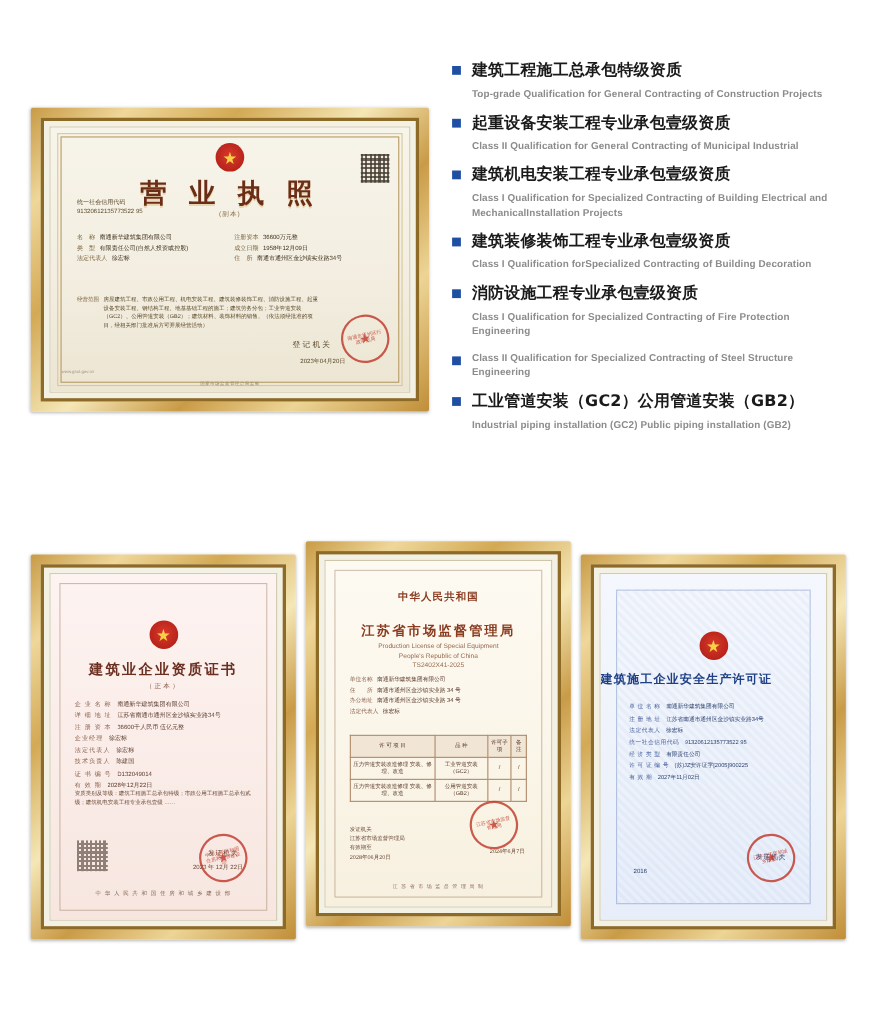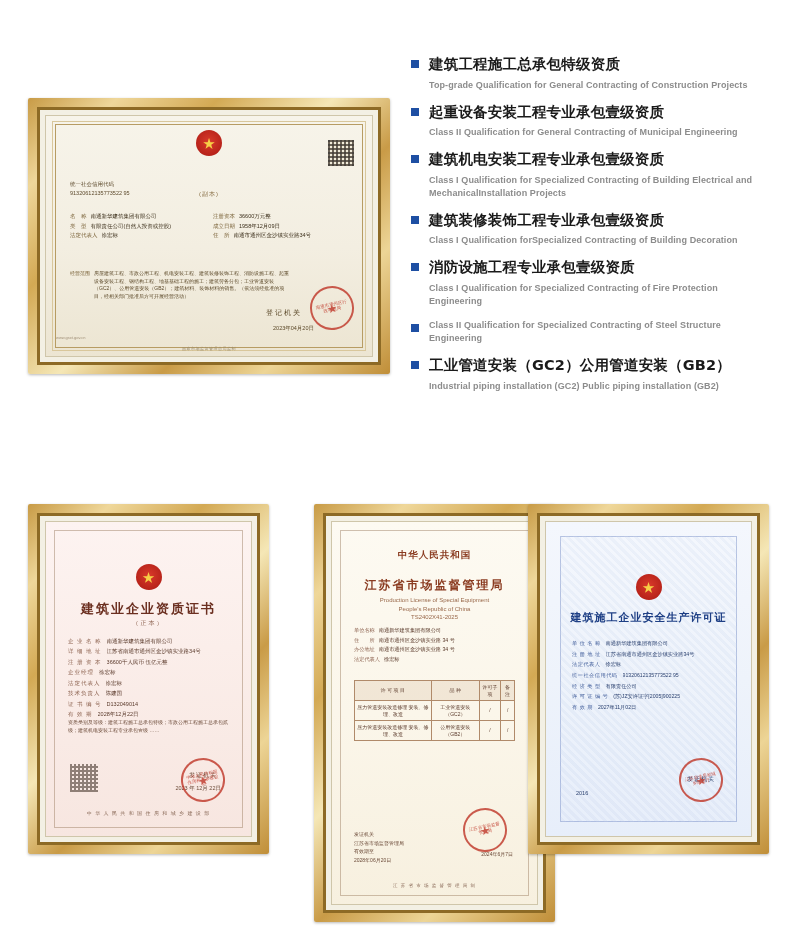--- a/index.html
+++ b/index.html
@@ -270,21 +270,21 @@
 
   
   .bottom-section {
     position: absolute;
     left: 0;
     top: 492px;
     width: 790px;
     height: 434px;
   }
   #frame-cert-1 { left: 28px;  top: 12px; width: 241px; height: 350px; }
-  #frame-cert-2 { left: 278px; top: 12px; width: 241px; height: 418px; margin-left: 36px; }
+  #frame-cert-2 { left: 278px; top: 0; width: 241px; height: 350px; }
   #frame-cert-3 { left: 528px; top: 12px; width: 241px; height: 350px; }
 
   .cert {
     position: absolute;
     inset: 0;
     box-sizing: border-box;
     padding: 10px 12px;
     overflow: hidden;
   }
   .cert.pink {
@@ -496,21 +496,21 @@
     left: 14px; top: 14px; right: 14px; bottom: 14px;
     border: 1px solid rgba(80,110,180,.35);
     background:
       repeating-linear-gradient(45deg, rgba(120,150,210,.07) 0 3px, transparent 3px 6px);
   }
   .c3-emblem { top: 52px; }
   .c3-title {
     position: absolute;
     left: 0; right: 0;
     top: 88px;
-    text-align: center;
+    text-align: left;
     font-family: "DejaVu Sans", sans-serif;
     font-size: 11px;
     font-weight: bold;
     color: #1e3f85;
     letter-spacing: 1px;
   }
   .c3-fields {
     position: absolute;
     left: 26px;
     right: 26px;
@@ -544,20 +544,21 @@
 
 <div class="top-section">
 
   <div class="frame" id="frame-license">
     <div class="inner-bevel">
       <div class="mat">
         <div class="lic">
           <div class="lic-border"></div>
 
           <div class="lic-emblem">★</div>
+          <div class="lic-title">营 业 执 照</div>
           <div class="lic-sub">(副本)</div>
 
           <div class="lic-code">
             <div>统一社会信用代码</div>
             <div>91320612135773522 95</div>
           </div>
           <div class="lic-qr"></div>
 
           <div class="lic-fields">
             <div class="row">
@@ -612,21 +613,21 @@
 
     <div class="qual-item">
       <span class="bullet"></span>
       <div class="cn">建筑工程施工总承包特级资质</div>
       <div class="en">Top-grade Qualification for General Contracting of Construction Projects</div>
     </div>
 
     <div class="qual-item">
       <span class="bullet"></span>
       <div class="cn">起重设备安装工程专业承包壹级资质</div>
-      <div class="en">Class II Qualification for General Contracting of Municipal Engineering</div>
+      <div class="en">Class II Qualification for General Contracting of Municipal Industrial</div>
     </div>
 
     <div class="qual-item">
       <span class="bullet"></span>
       <div class="cn">建筑机电安装工程专业承包壹级资质</div>
       <div class="en">Class I Qualification for Specialized Contracting of Building Electrical and MechanicalInstallation Projects</div>
     </div>
 
     <div class="qual-item">
       <span class="bullet"></span>

